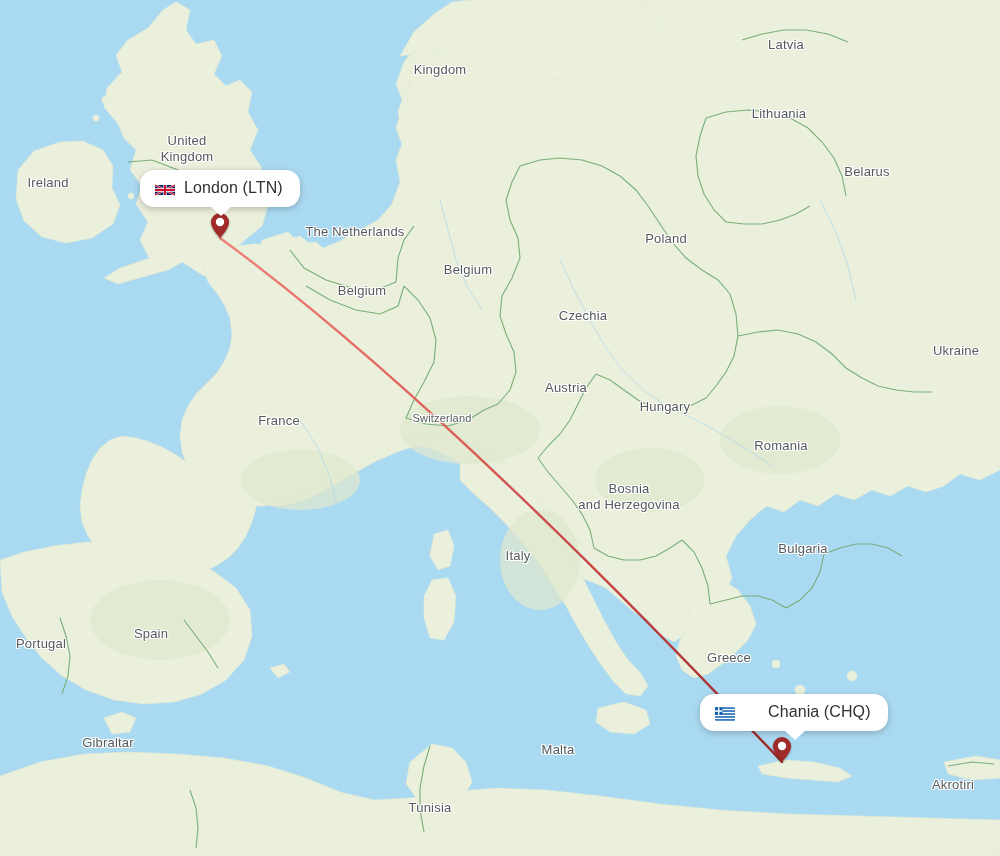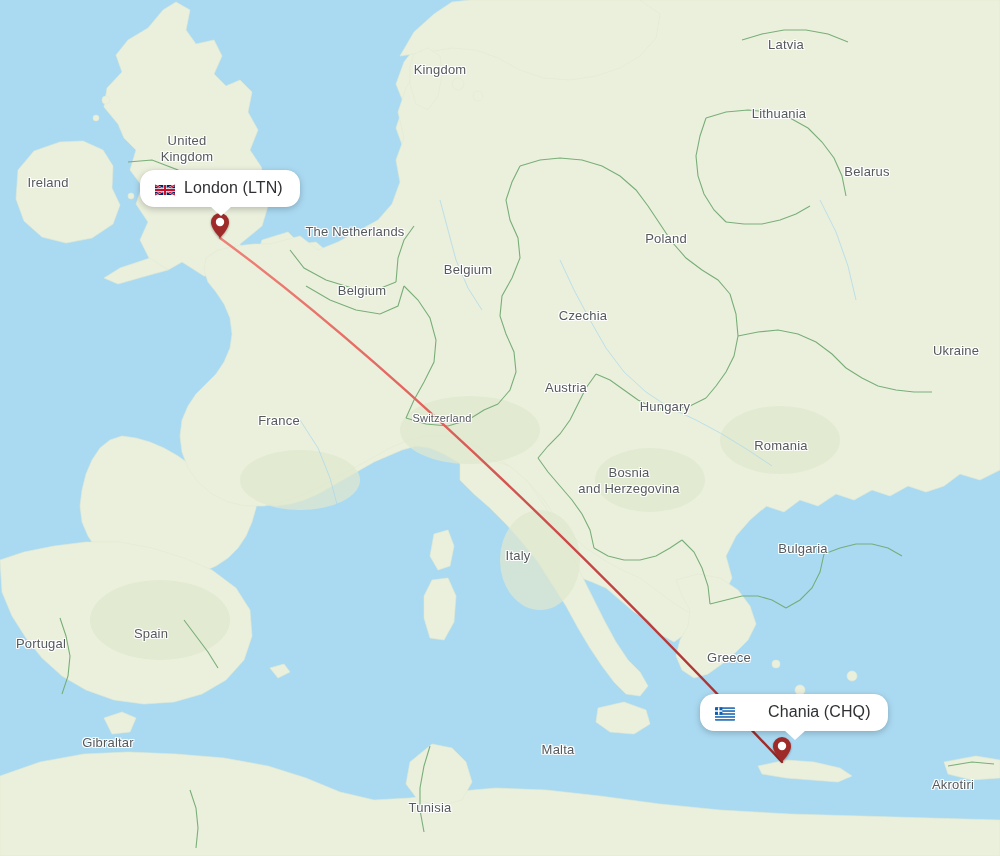--- a/index.html
+++ b/index.html
@@ -302,21 +302,21 @@
       <div class="country-label" style="left: 666px; top: 239px;">Poland</div>
       <div class="country-label" style="left: 468px; top: 270px;">Belgium</div>
       <div class="country-label" style="left: 340px; top: 291px; padding-left: 44px;">Belgium</div>
       <div class="country-label" style="left: 583px; top: 316px;">Czechia</div>
       <div class="country-label" style="left: 936px; top: 351px; padding-left: 40px;">Ukraine</div>
       <div class="country-label" style="left: 566px; top: 388px;">Austria</div>
       <div class="country-label" style="left: 665px; top: 407px;">Hungary</div>
       <div class="country-label" style="left: 279px; top: 421px;">France</div>
       <div class="country-label sm" style="left: 442px; top: 418px;">Switzerland</div>
       <div class="country-label" style="left: 781px; top: 446px;">Romania</div>
-      <div class="country-label" style="left: 629px; top: 481px;">Bosnia
+      <div class="country-label" style="left: 629px; top: 497px;">Bosnia
 and Herzegovina</div>
       <div class="country-label" style="left: 803px; top: 549px;">Bulgaria</div>
       <div class="country-label" style="left: 518px; top: 556px;">Italy</div>
       <div class="country-label" style="left: 151px; top: 634px;">Spain</div>
       <div class="country-label" style="left: 41px; top: 644px;">Portugal</div>
       <div class="country-label" style="left: 729px; top: 658px;">Greece</div>
       <div class="country-label" style="left: 108px; top: 743px;">Gibraltar</div>
       <div class="country-label" style="left: 558px; top: 750px;">Malta</div>
       <div class="country-label" style="left: 953px; top: 785px;">Akrotiri</div>
       <div class="country-label" style="left: 430px; top: 808px;">Tunisia</div>

